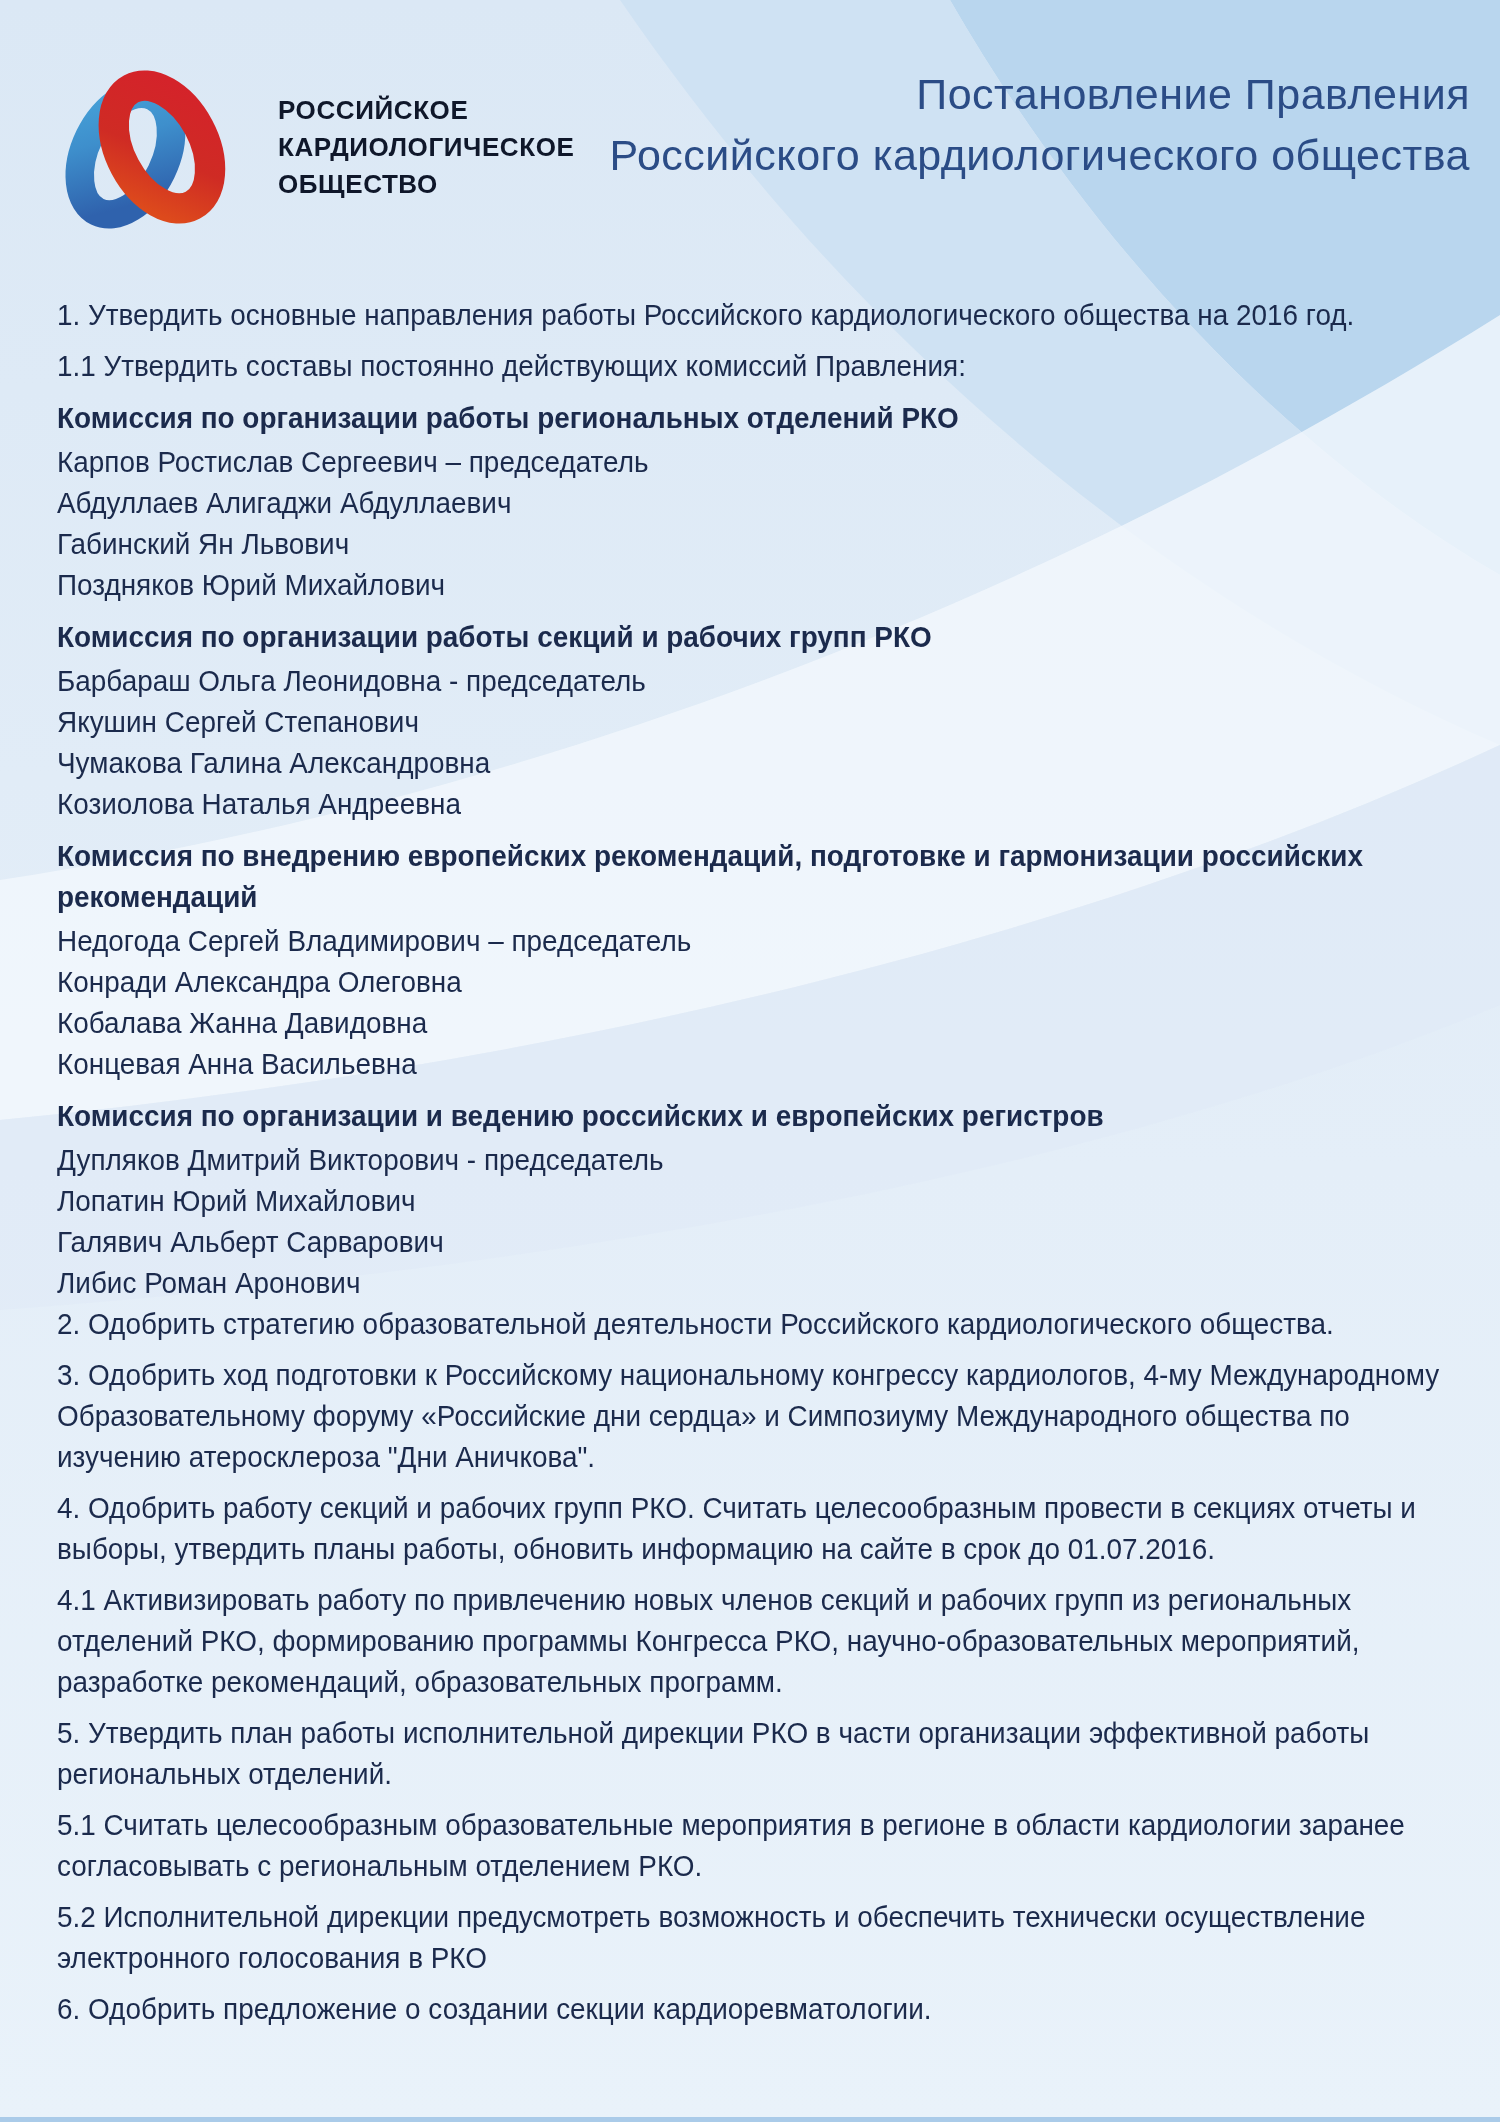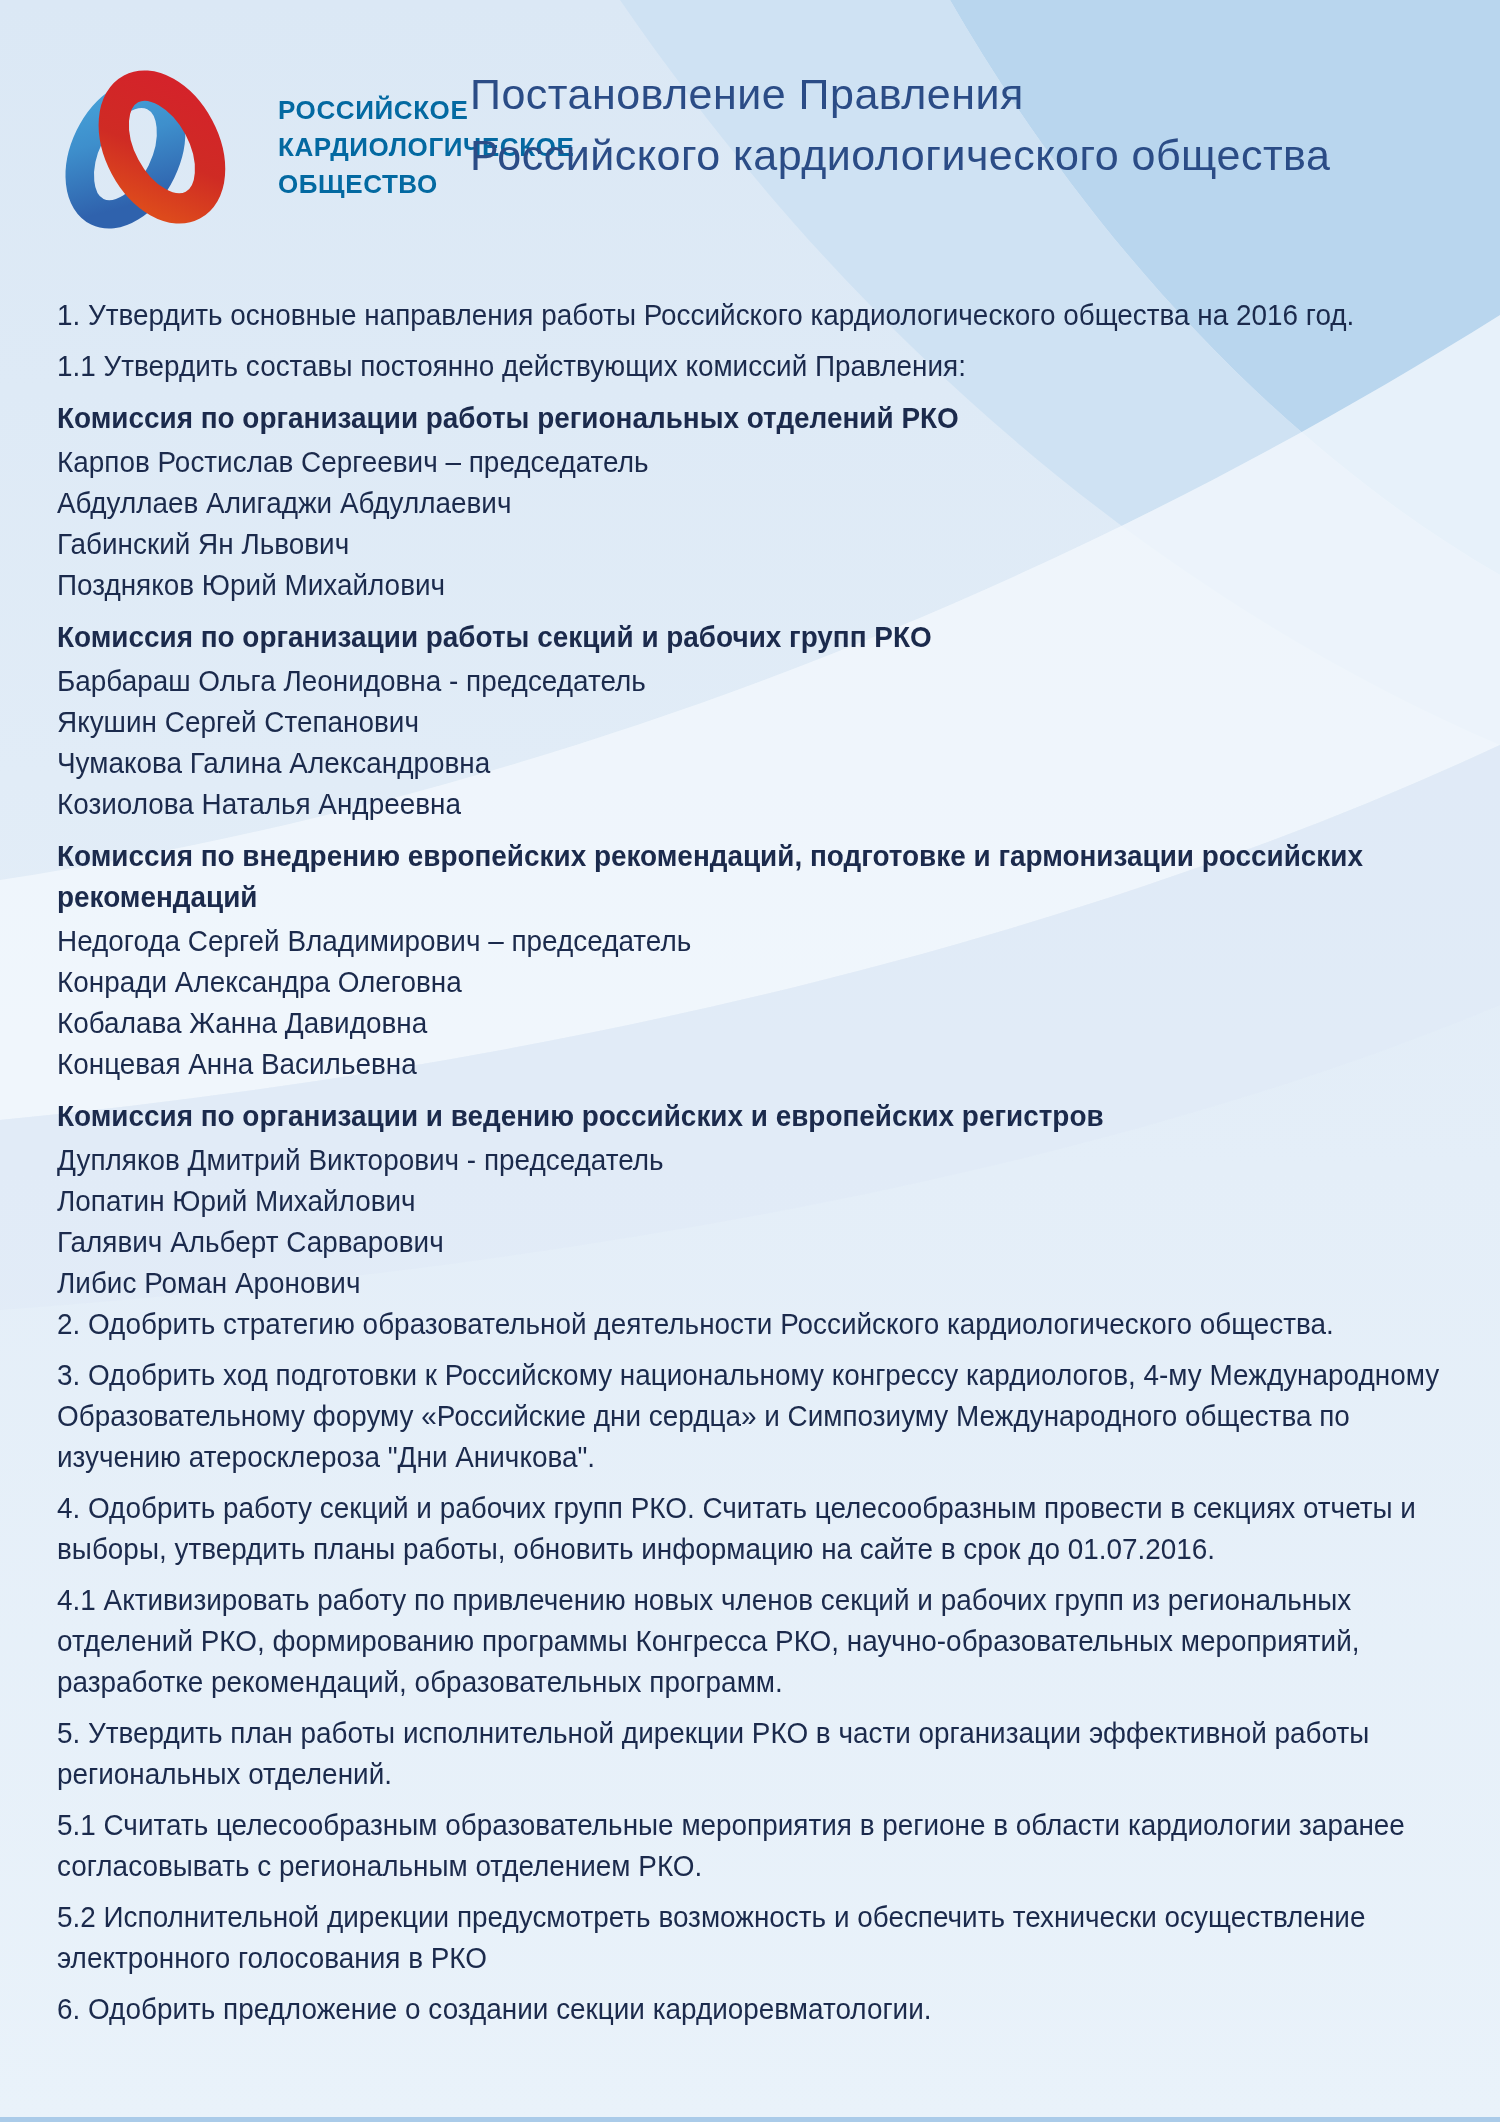--- a/index.html
+++ b/index.html
@@ -6,25 +6,25 @@
   body{background:#c7d6e6;font-family:"Liberation Sans","DejaVu Sans",sans-serif;}
   .page{
     position:relative;width:1500px;height:2122px;margin:0 auto;
     background:#e4eef8;overflow:hidden;
   }
   .bg{position:absolute;inset:0;width:1500px;height:2122px;display:block;}
   
   .brand{position:absolute;top:58px;left:56px;display:flex;align-items:center;gap:44px;}
   .brand svg.heart{display:block;}
   .brand-text{
-    color:#0369a1;font-weight:bold;font-size:26px;line-height:37px;
+    color:#0f172a;font-weight:bold;font-size:26px;line-height:37px;
     letter-spacing:0.6px;white-space:nowrap;
   }
   .title{
-    position:absolute;top:64px;left:470px;width:1000px;text-align:left;
+    position:absolute;top:64px;left:470px;width:1000px;text-align:right;
     color:#2b4c86;
   }
   .title .t1{font-size:43px;line-height:61px;letter-spacing:0.5px;}
   .title .t3{font-size:37px;line-height:58px;letter-spacing:0.5px;}
   
   .doc{
     position:absolute;top:294px;left:57px;width:1500px;
     transform:scaleX(0.93);transform-origin:0 0;
     color:#1b2a4c;font-size:30px;line-height:41px;
   }

